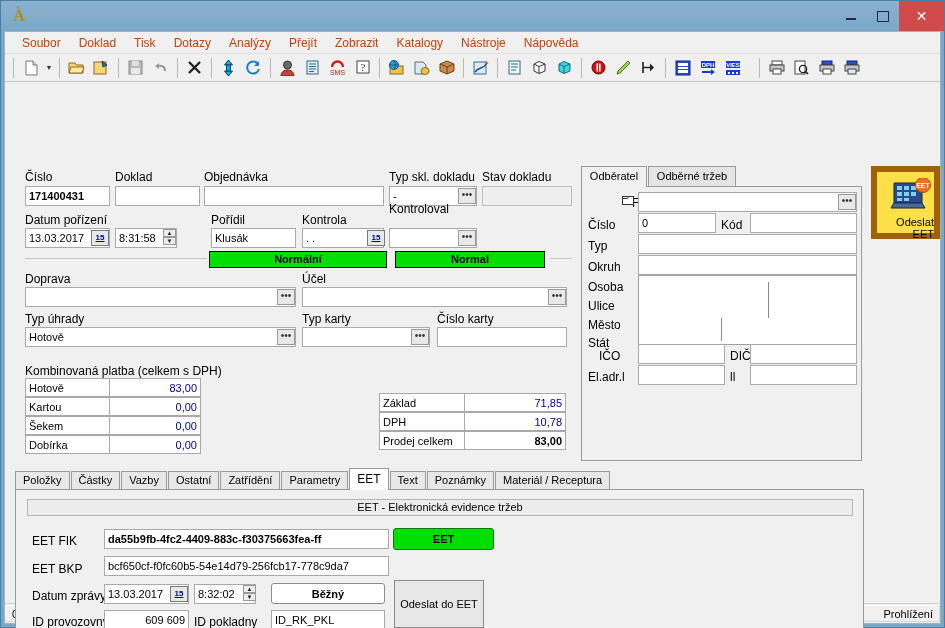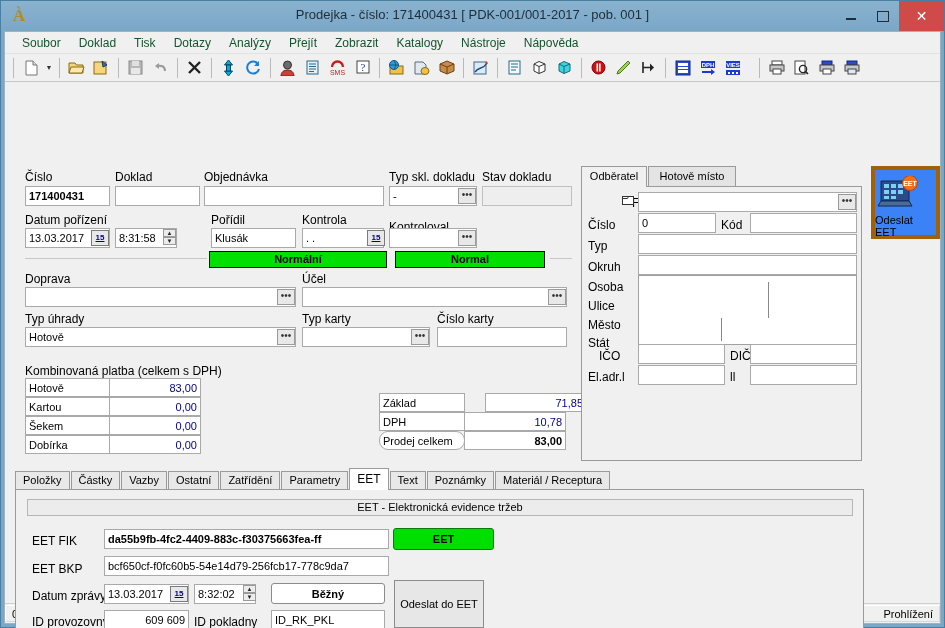--- a/index.html
+++ b/index.html
@@ -41,21 +41,21 @@
   
   .client{
     margin:0 3px 3px 3px;flex:1 1 auto;background:#f0f0f0;
     border:1px solid #9cb3c4;display:flex;flex-direction:column;min-height:0;
   }
   
   .menubar{
     height:21px;flex:0 0 21px;background:#f0f0f0;display:flex;align-items:center;
     padding-left:8px;border-bottom:1px solid #e2e2e2;
   }
-  .menu-item{padding:2px 9px;font-size:12px;color:#14532d;cursor:default;}
+  .menu-item{padding:2px 9px;font-size:12px;color:#c2410c;cursor:default;}
   
   .toolbar{
     height:27px;flex:0 0 27px;background:#f0f0f0;display:flex;align-items:center;
     padding-left:4px;border-bottom:1px solid #c8c8c8;
   }
   .tb-btn{width:25px;height:23px;display:flex;align-items:center;justify-content:center;cursor:default;}
   .tb-sep{width:1px;height:20px;background:#b9b9b9;margin:0 4px;}
   .tb-gap{width:10px;}
   .tb-arrow{width:12px;height:23px;display:flex;align-items:center;justify-content:center;font-size:7px;color:#333;}
   
@@ -99,22 +99,22 @@
   .rpanel{position:absolute;border:1px solid #9a9a9a;box-sizing:border-box;background:#f0f0f0;}
   .rtab{
     position:absolute;height:20px;background:#e4e4e4;border:1px solid #9a9a9a;
     box-sizing:border-box;font-size:11px;line-height:18px;text-align:center;cursor:default;
     border-bottom:none;
   }
   .rtab.active{background:#f0f0f0;z-index:3;height:21px;}
   .folder-icon{position:absolute;width:13px;height:11px;}
   
   .sidebtn{
-    position:absolute;background:#3b82f6;border:4px solid #a16207;box-sizing:border-box;
-    text-align:left;font-size:11px;cursor:default;
+    position:absolute;background:#fde047;border:6px solid #a16207;box-sizing:border-box;
+    text-align:right;font-size:11px;cursor:default;
   }
   
   .tabrow{position:absolute;left:10px;top:387px;height:21px;display:flex;align-items:flex-end;}
   .btab{
     height:19px;background:#e8e8e8;border:1px solid #9a9a9a;border-bottom:none;
     box-sizing:border-box;font-size:11px;line-height:17px;padding:0 7px;
     margin-right:1px;cursor:default;color:#000;
   }
   .btab.active{background:#fff;height:22px;line-height:20px;font-size:12px;position:relative;z-index:4;}
   .tabpanel{position:absolute;left:10px;top:407px;width:849px;height:185px;
@@ -138,21 +138,20 @@
   .sb-cell{height:17px;border:1px solid #d8d8d8;border-left-color:#fff;border-top-color:#fff;
            box-sizing:border-box;display:flex;align-items:center;padding:0 6px;}
 </style>
 </head>
 <body>
 
 <div class="window">
 
   <div class="titlebar">
     <div class="app-logo">À</div>
-    <div class="title-text">Prodejka - číslo: 171400431  [ PDK-001/001-2017 - pob. 001 ]</div>
     <div class="wbtns">
       <div class="wbtn">
           <span class="min-glyph"></span>
         </div>
       <div class="wbtn">
           <span class="max-glyph"></span>
         </div>
       <div class="wbtn close">
           <span>✕</span>
         </div>
@@ -389,21 +388,21 @@
       <div class="fld bold" style="left:20px;top:104px;width:85px;">171400431</div>
       <div class="fld" style="left:110px;top:104px;width:85px;"></div>
       <div class="fld" style="left:199px;top:104px;width:180px;"></div>
       <div class="fld" style="left:384px;top:104px;width:88px;">-</div>
       <div class="ellipsis-btn" style="left:453px;top:106px;">•••</div>
       <div class="fld ro" style="left:477px;top:104px;width:90px;"></div>
 
       <div class="lbl" style="left:20px;top:131px;">Datum pořízení</div>
       <div class="lbl" style="left:206px;top:131px;">Pořídil</div>
       <div class="lbl" style="left:297px;top:131px;">Kontrola</div>
-      <div class="lbl" style="left:384px;top:138px;text-align:center;">Kontroloval</div>
+      <div class="lbl" style="left:384px;top:120px;text-align:center;">Kontroloval</div>
 
       <div class="fld" style="left:20px;top:146px;width:85px;">13.03.2017</div>
       <div class="cal-btn" style="left:86px;top:148px;">15</div>
       <div class="fld" style="left:110px;top:146px;width:62px;">8:31:58</div>
       <div class="spin" style="left:158px;top:147px;">
         <div>▲</div>
         <div>▼</div>
       </div>
       <div class="fld" style="left:206px;top:146px;width:85px;">Klusák</div>
       <div class="fld" style="left:297px;top:146px;width:82px;">. .</div>
@@ -436,28 +435,28 @@
       <div class="grid-cell" style="left:20px;top:296px;width:85px;">Hotově</div>
       <div class="grid-cell val" style="left:104px;top:296px;width:92px;">83,00</div>
       <div class="grid-cell" style="left:20px;top:315px;width:85px;">Kartou</div>
       <div class="grid-cell val" style="left:104px;top:315px;width:92px;">0,00</div>
       <div class="grid-cell" style="left:20px;top:334px;width:85px;">Šekem</div>
       <div class="grid-cell val" style="left:104px;top:334px;width:92px;">0,00</div>
       <div class="grid-cell" style="left:20px;top:353px;width:85px;">Dobírka</div>
       <div class="grid-cell val" style="left:104px;top:353px;width:92px;">0,00</div>
 
       <div class="grid-cell" style="left:374px;top:311px;width:86px;">Základ</div>
-      <div class="grid-cell val" style="left:480px;top:311px;width:102px;">71,85</div>
+      <div class="grid-cell val" style="left:459px;top:311px;width:102px;">71,85</div>
       <div class="grid-cell" style="left:374px;top:330px;width:86px;">DPH</div>
       <div class="grid-cell val" style="left:459px;top:330px;width:102px;">10,78</div>
-      <div class="grid-cell" style="left:374px;top:349px;width:86px;border-radius:9px;">Prodej celkem</div>
+      <div class="grid-cell" style="left:374px;top:349px;width:86px;">Prodej celkem</div>
       <div class="grid-cell valb" style="left:459px;top:349px;width:102px;">83,00</div>
 
       <div class="rtab active" style="left:576px;top:84px;width:66px;">Odběratel</div>
-      <div class="rtab" style="left:643px;top:84px;width:88px;">Hotově místo</div>
+      <div class="rtab" style="left:643px;top:84px;width:88px;">Odběrné tržeb</div>
       <div class="rpanel" style="left:576px;top:104px;width:281px;height:275px;"></div>
 
       <div class="lbl" style="left:583px;top:114px;padding-left:44px;">Firma</div>
       <svg class="folder-icon" style="left:617px;top:113px;" width="13" height="11" viewBox="0 0 13 11">
           <rect x="0.5" y="1.5" width="11" height="8" fill="#fff" stroke="#333"></rect>
           <path d="M0.5 3.5h5l1-2h5" fill="none" stroke="#333"></path>
         </svg>
       <div class="fld" style="left:633px;top:110px;width:219px;"></div>
       <div class="ellipsis-btn" style="left:833px;top:112px;">•••</div>
 

